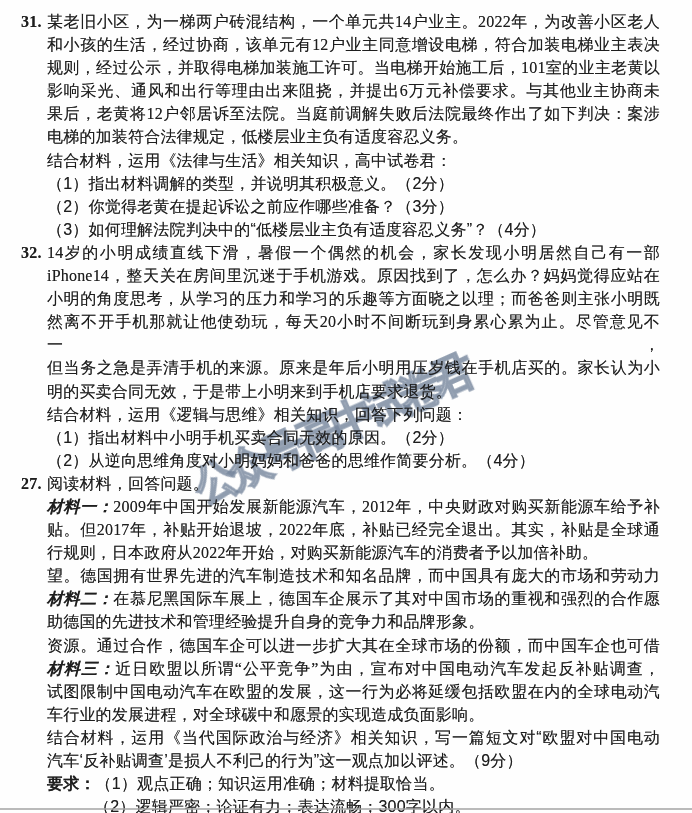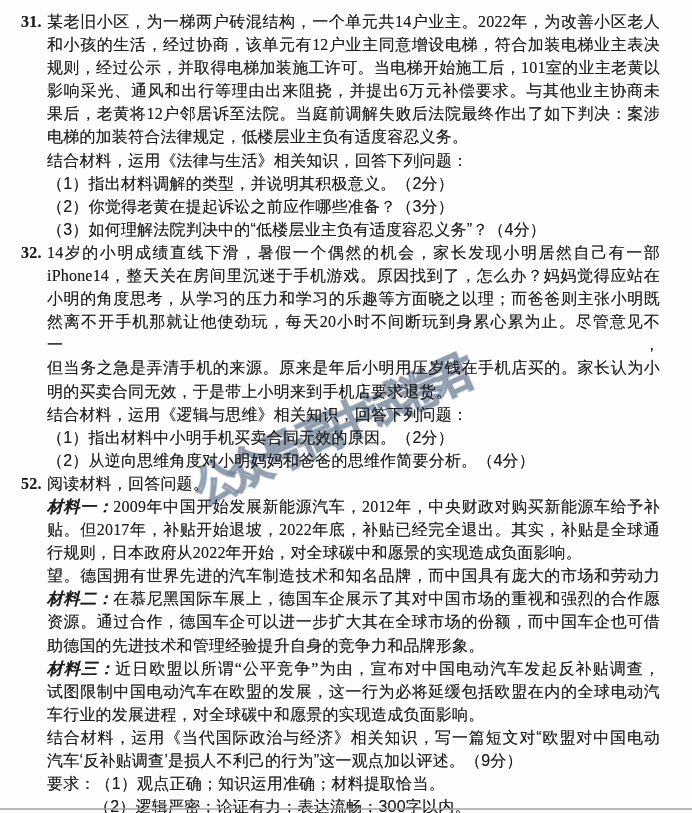--- a/index.html
+++ b/index.html
@@ -41,21 +41,21 @@
     font-family: "Liberation Serif", "DejaVu Serif", serif;
     font-weight: 700;
   }
   .mlabel {
     font-family: "Liberation Sans", "DejaVu Sans", sans-serif;
     font-weight: 700;
     font-style: italic;
   }
   .req-label {
     font-family: "Liberation Sans", "DejaVu Sans", sans-serif;
-    font-weight: 400;
+    font-weight: 700;
   }
   .indent3 { padding-left: 47px; }
   .watermark {
     position: absolute;
     left: 193px;
     top: 452px;
     z-index: 1;
     font-family: "Liberation Sans", "DejaVu Sans", sans-serif;
     font-weight: 700;
     font-size: 44px;
@@ -88,49 +88,49 @@
 
   <div class="content">
 
     <div>
       <div class="ln serif fill"><span class="qnum">31.</span><span>某老旧小区，为一梯两户砖混结构，一个单元共14户业主。2022年，为改善小区老人</span></div>
       <div class="ln serif fill">和小孩的生活，经过协商，该单元有12户业主同意增设电梯，符合加装电梯业主表决</div>
       <div class="ln serif fill">规则，经过公示，并取得电梯加装施工许可。当电梯开始施工后，101室的业主老黄以</div>
       <div class="ln serif fill">影响采光、通风和出行等理由出来阻挠，并提出6万元补偿要求。与其他业主协商未</div>
       <div class="ln serif fill">果后，老黄将12户邻居诉至法院。当庭前调解失败后法院最终作出了如下判决：案涉</div>
       <div class="ln serif">电梯的加装符合法律规定，低楼层业主负有适度容忍义务。</div>
-      <div class="ln hei">结合材料，运用《法律与生活》相关知识，回答下列问题：</div>
+      <div class="ln hei">结合材料，运用《法律与生活》相关知识，高中试卷君：</div>
       <div class="ln hei">（1）指出材料调解的类型，并说明其积极意义。（2分）</div>
       <div class="ln hei">（2）你觉得老黄在提起诉讼之前应作哪些准备？（3分）</div>
       <div class="ln hei">（3）如何理解法院判决中的“低楼层业主负有适度容忍义务”？（4分）</div>
     </div>
 
     <div>
       <div class="ln serif fill"><span class="qnum">32.</span><span>14岁的小明成绩直线下滑，暑假一个偶然的机会，家长发现小明居然自己有一部</span></div>
       <div class="ln serif fill">iPhone14，整天关在房间里沉迷于手机游戏。原因找到了，怎么办？妈妈觉得应站在</div>
       <div class="ln serif fill">小明的角度思考，从学习的压力和学习的乐趣等方面晓之以理；而爸爸则主张小明既</div>
       <div class="ln serif fill">然离不开手机那就让他使劲玩，每天20小时不间断玩到身累心累为止。尽管意见不一，</div>
       <div class="ln serif fill">但当务之急是弄清手机的来源。原来是年后小明用压岁钱在手机店买的。家长认为小</div>
       <div class="ln serif">明的买卖合同无效，于是带上小明来到手机店要求退货。</div>
       <div class="ln hei">结合材料，运用《逻辑与思维》相关知识，回答下列问题：</div>
       <div class="ln hei">（1）指出材料中小明手机买卖合同无效的原因。（2分）</div>
       <div class="ln hei">（2）从逆向思维角度对小明妈妈和爸爸的思维作简要分析。（4分）</div>
     </div>
 
     <div>
-      <div class="ln hei"><span class="qnum">52.</span><span>阅读材料，回答问题。</span></div>
+      <div class="ln hei"><span class="qnum">27.</span><span>阅读材料，回答问题。</span></div>
 
       <div class="ln serif fill"><span class="mlabel">材料一：</span><span>2009年中国开始发展新能源汽车，2012年，中央财政对购买新能源车给予补</span></div>
       <div class="ln serif fill">贴。但2017年，补贴开始退坡，2022年底，补贴已经完全退出。其实，补贴是全球通</div>
-      <div class="ln serif">行规则，日本政府从2022年开始，对全球碳中和愿景的实现造成负面影响。</div>
+      <div class="ln serif">行规则，日本政府从2022年开始，对购买新能源汽车的消费者予以加倍补助。</div>
 
       <div class="ln serif fill">望。德国拥有世界先进的汽车制造技术和知名品牌，而中国具有庞大的市场和劳动力</div>
       <div class="ln serif fill"><span class="mlabel">材料二：</span><span>在慕尼黑国际车展上，德国车企展示了其对中国市场的重视和强烈的合作愿</span></div>
+      <div class="ln serif">助德国的先进技术和管理经验提升自身的竞争力和品牌形象。</div>
       <div class="ln serif fill">资源。通过合作，德国车企可以进一步扩大其在全球市场的份额，而中国车企也可借</div>
-      <div class="ln serif">助德国的先进技术和管理经验提升自身的竞争力和品牌形象。</div>
 
       <div class="ln serif fill"><span class="mlabel">材料三：</span><span>近日欧盟以所谓“公平竞争”为由，宣布对中国电动汽车发起反补贴调查，</span></div>
       <div class="ln serif fill">试图限制中国电动汽车在欧盟的发展，这一行为必将延缓包括欧盟在内的全球电动汽</div>
       <div class="ln serif">车行业的发展进程，对全球碳中和愿景的实现造成负面影响。</div>
 
       <div class="ln hei fill">结合材料，运用《当代国际政治与经济》相关知识，写一篇短文对“欧盟对中国电动</div>
       <div class="ln hei">汽车‘反补贴调查’是损人不利己的行为”这一观点加以评述。（9分）</div>
 
       <div class="ln hei"><span class="req-label">要求：</span><span>（1）观点正确；知识运用准确；材料提取恰当。</span></div>
       <div class="ln hei indent3">（2）逻辑严密；论证有力；表达流畅；300字以内。</div>

